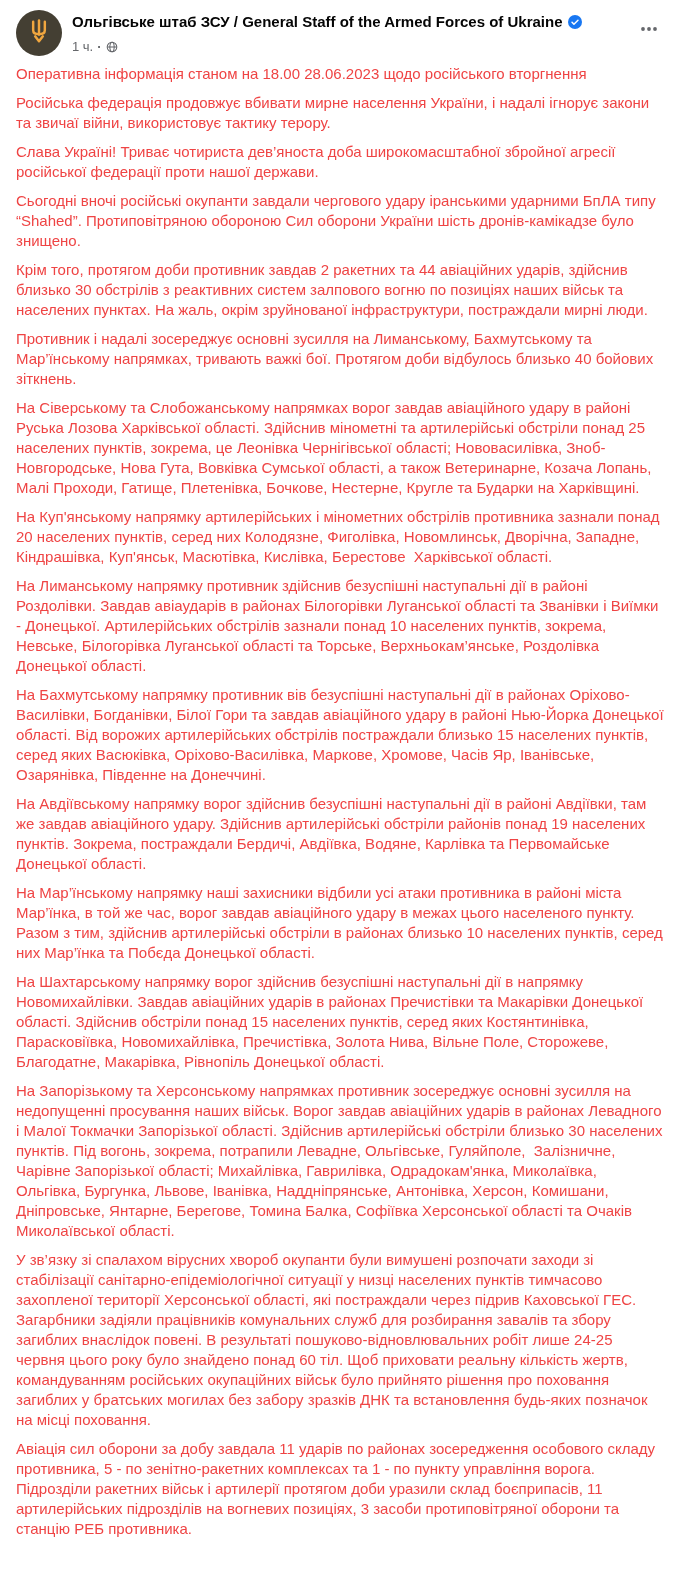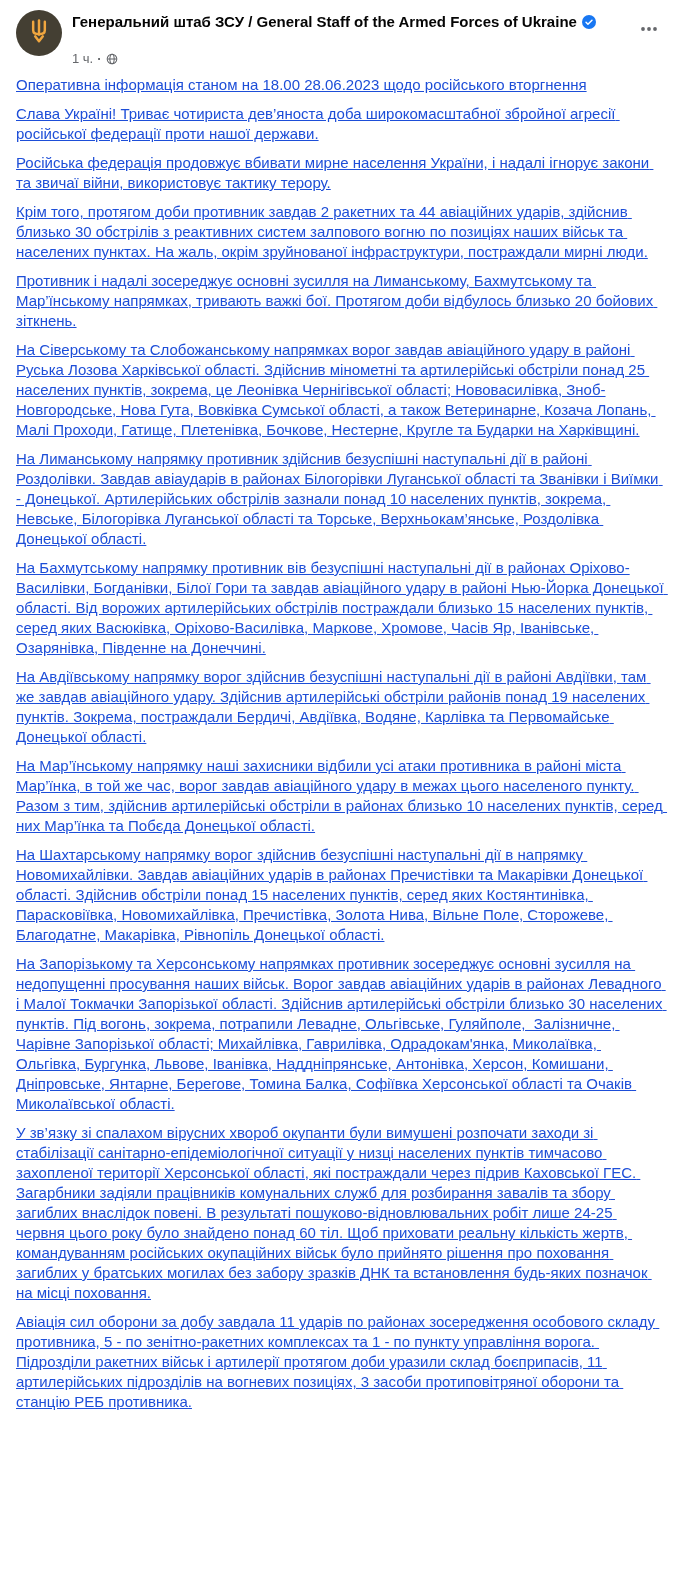--- a/index.html
+++ b/index.html
@@ -50,21 +50,21 @@
     color: #050505;
     cursor: pointer;
     white-space: nowrap;
     overflow: hidden;
   }
   .verified-badge { width: 14px; height: 14px; flex: 0 0 14px; display: inline-block; }
   .meta-row {
     display: flex;
     align-items: center;
     gap: 4px;
-    margin-top: 19px;
+    margin-top: 7px;
     font-size: 13px;
     line-height: 16px;
     color: #65676b;
   }
   .meta-row .dot { font-weight: 700; }
   .globe-icon { width: 12px; height: 12px; display: inline-block; }
   .more-button {
     flex: 0 0 auto;
     width: 32px;
     height: 32px;
@@ -78,24 +78,23 @@
     cursor: pointer;
   }
   .more-button svg { width: 20px; height: 20px; fill: #65676b; }
   
   .post-body {
     padding: 8px 16px 0 16px;
   }
   .para {
     font-size: 15px;
     line-height: 20px;
-    color: #1d4ed8;
+    color: #ef4444;
     margin-bottom: 9px;
     white-space: pre-wrap;
-    text-decoration: underline;
   }
   .para:last-child { margin-bottom: 0; }
 </style>
 </head>
 <body>
 
 <div class="post-card">
 
   <div class="post-header">
     <div class="avatar">
@@ -105,21 +104,21 @@
             <path d="M7 4 v7.3 c0 2.4 2.2 3.4 5 3.4 s5 -1 5 -3.4 V4"></path>
             <path d="M12 3 v12"></path>
             <path d="M8.7 16.6 L12 20.8 L15.3 16.6"></path>
           </g>
         </svg>
       </span>
     </div>
 
     <div class="header-info">
       <div class="name-row">
-        <span class="page-name">Генеральний штаб ЗСУ / General Staff of the Armed Forces of Ukraine</span>
+        <span class="page-name">Ольгівське штаб ЗСУ / General Staff of the Armed Forces of Ukraine</span>
         <span class="verified-badge">
           <svg viewBox="0 0 16 16" width="14" height="14">
             <circle cx="8" cy="8" r="8" fill="#1877f2"></circle>
             <path d="M4.6 8.3 l2.2 2.2 L11.4 6" stroke="#ffffff" stroke-width="1.7" fill="none" stroke-linecap="round" stroke-linejoin="round"></path>
           </svg>
         </span>
       </div>
       <div class="meta-row">
         <span>1 ч.</span>
         <span class="dot">·</span>
@@ -141,25 +140,27 @@
           <circle cx="4" cy="10" r="1.9"></circle>
           <circle cx="10" cy="10" r="1.9"></circle>
           <circle cx="16" cy="10" r="1.9"></circle>
         </svg>
       </span>
     </button>
   </div>
 
   <div class="post-body">
     <div class="para">Оперативна інформація станом на 18.00 28.06.2023 щодо російського вторгнення</div>
+    <div class="para">Російська федерація продовжує вбивати мирне населення України, і надалі ігнорує закони та звичаї війни, використовує тактику терору.</div>
     <div class="para">Слава Україні! Триває чотириста дев’яноста доба широкомасштабної збройної агресії російської федерації проти нашої держави.</div>
-    <div class="para">Російська федерація продовжує вбивати мирне населення України, і надалі ігнорує закони та звичаї війни, використовує тактику терору.</div>
+    <div class="para">Сьогодні вночі російські окупанти завдали чергового удару іранськими ударними БпЛА типу “Shahed”. Протиповітряною обороною Сил оборони України шість дронів-камікадзе було знищено.</div>
     <div class="para">Крім того, протягом доби противник завдав 2 ракетних та 44 авіаційних ударів, здійснив близько 30 обстрілів з реактивних систем залпового вогню по позиціях наших військ та населених пунктах. На жаль, окрім зруйнованої інфраструктури, постраждали мирні люди.</div>
-    <div class="para">Противник і надалі зосереджує основні зусилля на Лиманському, Бахмутському та Мар’їнському напрямках, тривають важкі бої. Протягом доби відбулось близько 20 бойових зіткнень.</div>
+    <div class="para">Противник і надалі зосереджує основні зусилля на Лиманському, Бахмутському та Мар’їнському напрямках, тривають важкі бої. Протягом доби відбулось близько 40 бойових зіткнень.</div>
     <div class="para">На Сіверському та Слобожанському напрямках ворог завдав авіаційного удару в районі Руська Лозова Харківської області. Здійснив мінометні та артилерійські обстріли понад 25 населених пунктів, зокрема, це Леонівка Чернігівської області; Нововасилівка, Зноб-Новгородське, Нова Гута, Вовківка Сумської області, а також Ветеринарне, Козача Лопань, Малі Проходи, Гатище, Плетенівка, Бочкове, Нестерне, Кругле та Бударки на Харківщині.</div>
+    <div class="para">На Куп'янському напрямку артилерійських і мінометних обстрілів противника зазнали понад 20 населених пунктів, серед них Колодязне, Фиголівка, Новомлинськ, Дворічна, Западне, Кіндрашівка, Куп'янськ, Масютівка, Кислівка, Берестове  Харківської області.</div>
     <div class="para">На Лиманському напрямку противник здійснив безуспішні наступальні дії в районі Роздолівки. Завдав авіаударів в районах Білогорівки Луганської області та Званівки і Виїмки - Донецької. Артилерійських обстрілів зазнали понад 10 населених пунктів, зокрема, Невське, Білогорівка Луганської області та Торське, Верхньокам’янське, Роздолівка Донецької області.</div>
     <div class="para">На Бахмутському напрямку противник вів безуспішні наступальні дії в районах Оріхово-Василівки, Богданівки, Білої Гори та завдав авіаційного удару в районі Нью-Йорка Донецької області. Від ворожих артилерійських обстрілів постраждали близько 15 населених пунктів, серед яких Васюківка, Оріхово-Василівка, Маркове, Хромове, Часів Яр, Іванівське, Озарянівка, Південне на Донеччині.</div>
     <div class="para">На Авдіївському напрямку ворог здійснив безуспішні наступальні дії в районі Авдіївки, там же завдав авіаційного удару. Здійснив артилерійські обстріли районів понад 19 населених пунктів. Зокрема, постраждали Бердичі, Авдіївка, Водяне, Карлівка та Первомайське Донецької області.</div>
     <div class="para">На Мар’їнському напрямку наші захисники відбили усі атаки противника в районі міста Мар’їнка, в той же час, ворог завдав авіаційного удару в межах цього населеного пункту. Разом з тим, здійснив артилерійські обстріли в районах близько 10 населених пунктів, серед них Мар’їнка та Побєда Донецької області.</div>
     <div class="para">На Шахтарському напрямку ворог здійснив безуспішні наступальні дії в напрямку Новомихайлівки. Завдав авіаційних ударів в районах Пречистівки та Макарівки Донецької області. Здійснив обстріли понад 15 населених пунктів, серед яких Костянтинівка, Парасковіївка, Новомихайлівка, Пречистівка, Золота Нива, Вільне Поле, Сторожеве, Благодатне, Макарівка, Рівнопіль Донецької області.</div>
     <div class="para">На Запорізькому та Херсонському напрямках противник зосереджує основні зусилля на недопущенні просування наших військ. Ворог завдав авіаційних ударів в районах Левадного і Малої Токмачки Запорізької області. Здійснив артилерійські обстріли близько 30 населених пунктів. Під вогонь, зокрема, потрапили Левадне, Ольгівське, Гуляйполе,  Залізничне, Чарівне Запорізької області; Михайлівка, Гаврилівка, Одрадокам'янка, Миколаївка, Ольгівка, Бургунка, Львове, Іванівка, Наддніпрянське, Антонівка, Херсон, Комишани, Дніпровське, Янтарне, Берегове, Томина Балка, Софіївка Херсонської області та Очаків Миколаївської області.</div>
     <div class="para">У зв’язку зі спалахом вірусних хвороб окупанти були вимушені розпочати заходи зі стабілізації санітарно-епідеміологічної ситуації у низці населених пунктів тимчасово захопленої території Херсонської області, які постраждали через підрив Каховської ГЕС. Загарбники задіяли працівників комунальних служб для розбирання завалів та збору загиблих внаслідок повені. В результаті пошуково-відновлювальних робіт лише 24-25 червня цього року було знайдено понад 60 тіл. Щоб приховати реальну кількість жертв, командуванням російських окупаційних військ було прийнято рішення про поховання загиблих у братських могилах без забору зразків ДНК та встановлення будь-яких позначок на місці поховання.</div>
     <div class="para">Авіація сил оборони за добу завдала 11 ударів по районах зосередження особового складу противника, 5 - по зенітно-ракетних комплексах та 1 - по пункту управління ворога. Підрозділи ракетних військ і артилерії протягом доби уразили склад боєприпасів, 11 артилерійських підрозділів на вогневих позиціях, 3 засоби протиповітряної оборони та станцію РЕБ противника.</div>
   </div>
 

